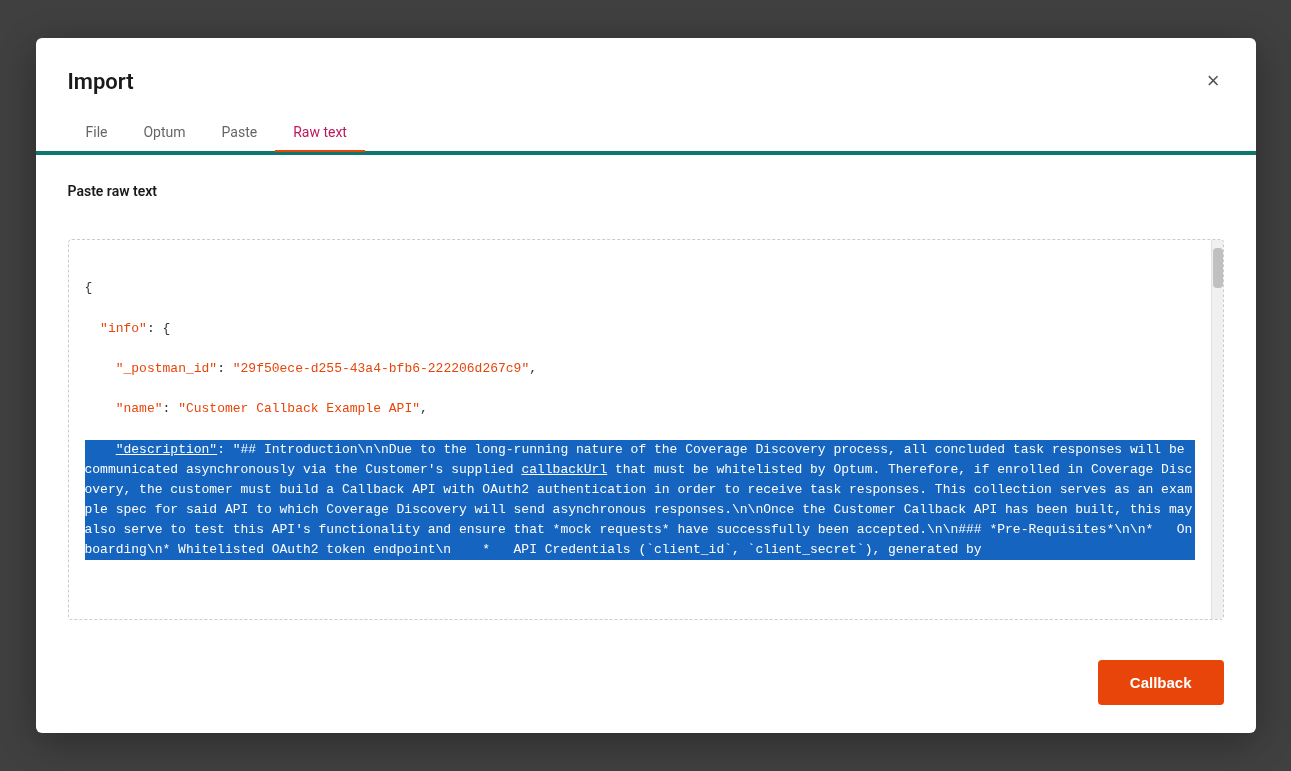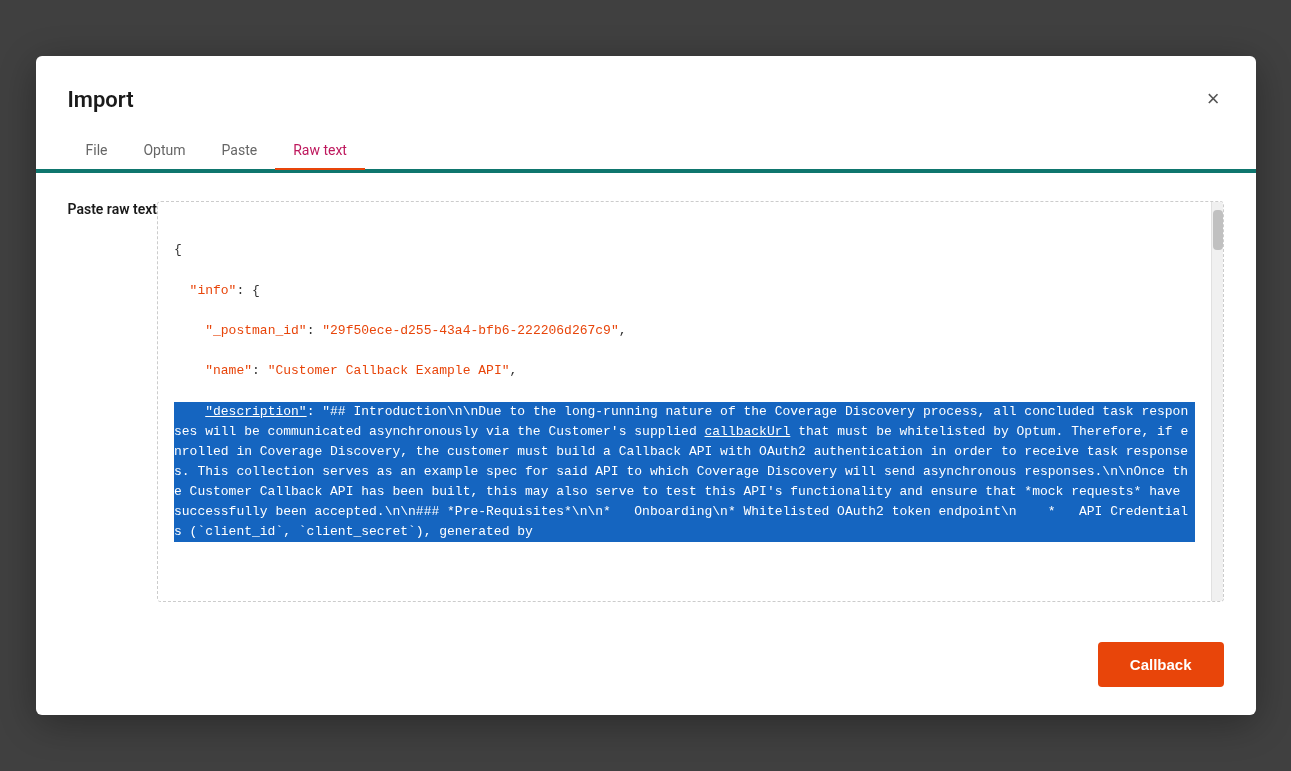--- a/index.html
+++ b/index.html
@@ -78,22 +78,23 @@
     .tab.active {
       color: #be185d;
       font-weight: 400;
       border-bottom: 2px solid #e8450a;
     }
 
     .modal-body {
       padding: 28px 32px 24px 32px;
       flex: 1;
       display: flex;
-      flex-direction: row;
+      flex-direction: column;
       overflow: hidden;
+      gap: 26px;
     }
 
     .section-label {
       font-size: 14px;
       font-weight: 600;
       color: #1a1a1a;
       margin-bottom: 14px;
     }
 
     .text-area-wrapper {

